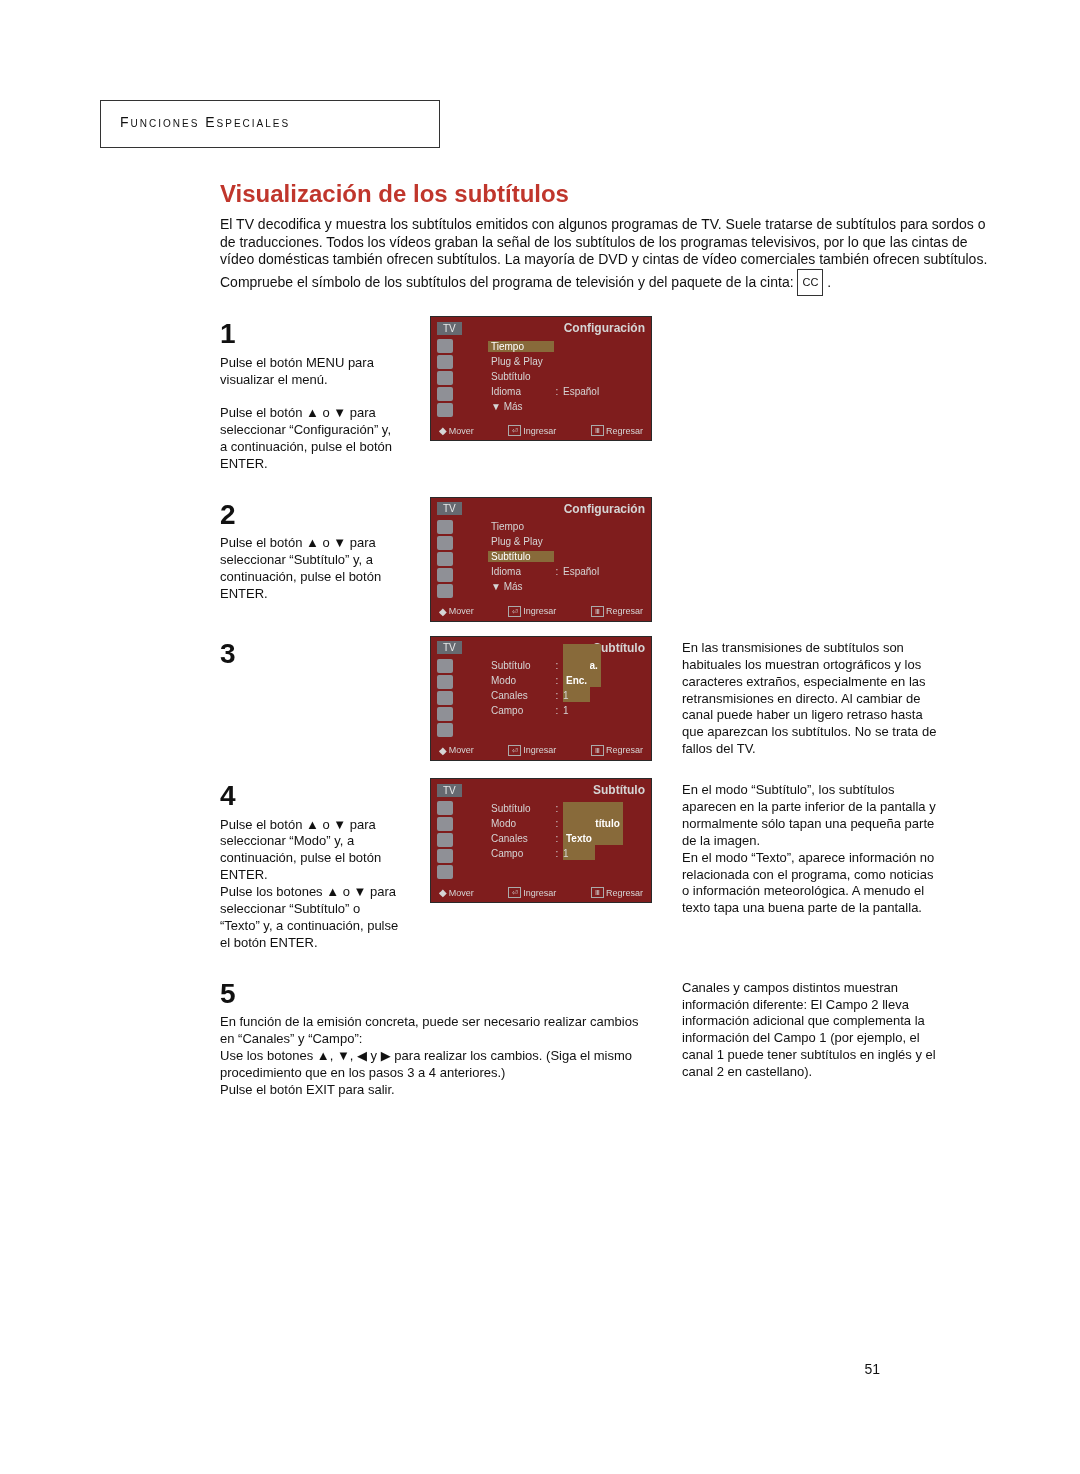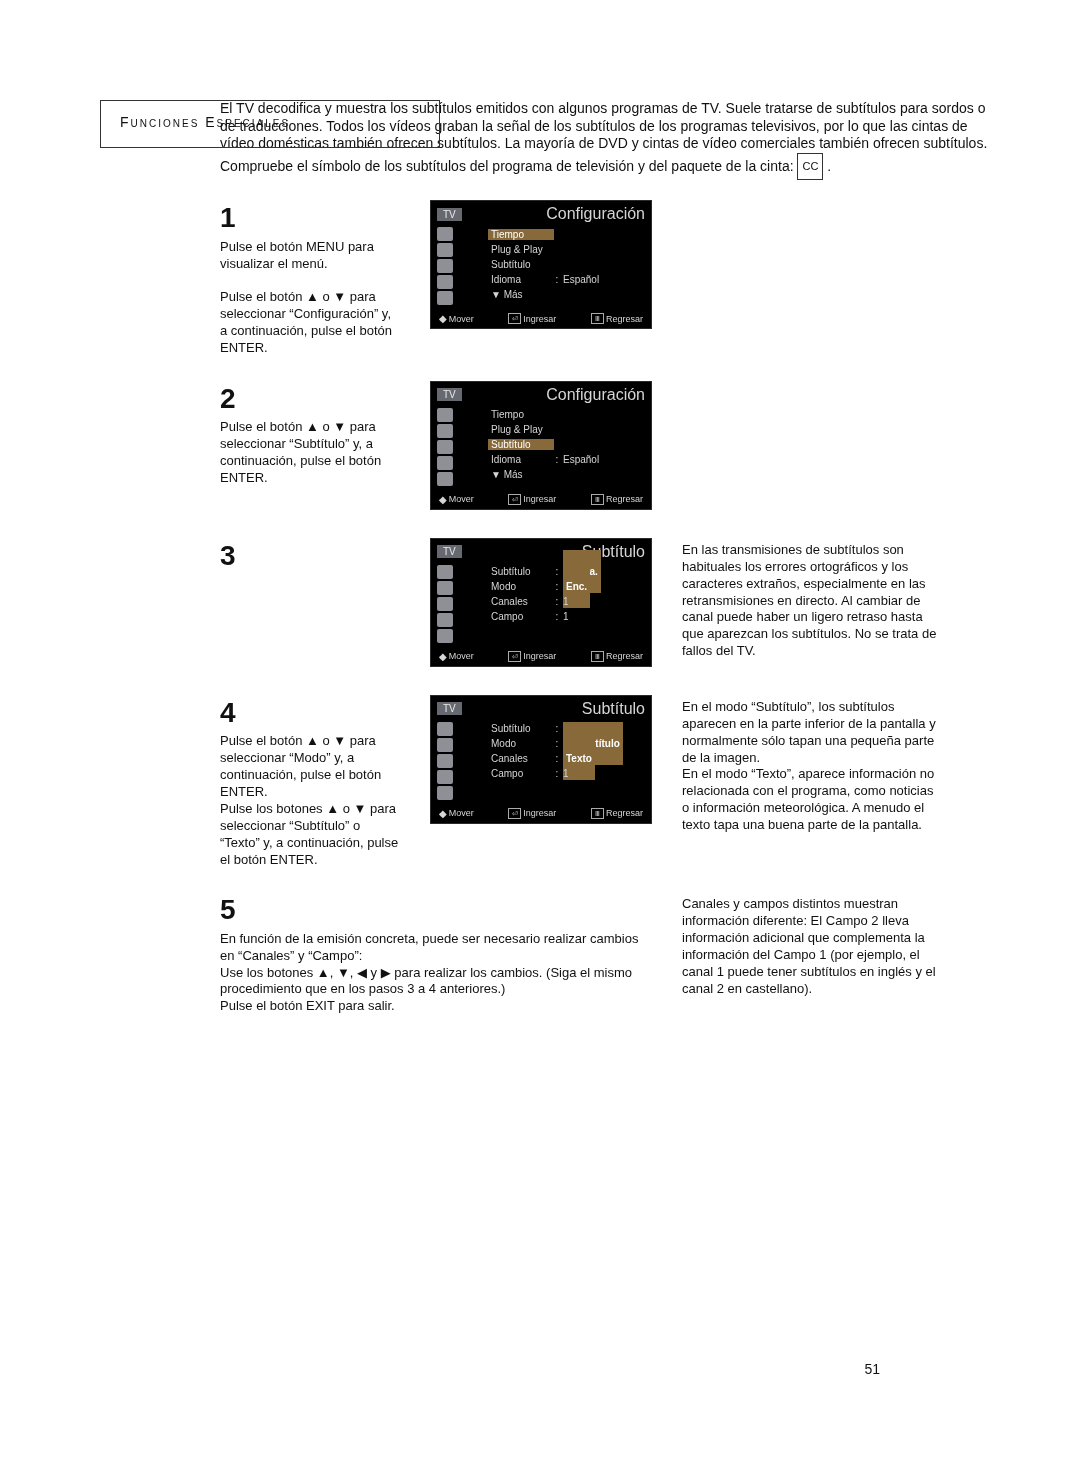--- a/index.html
+++ b/index.html
@@ -8,24 +8,24 @@
     .header-text { position:absolute; top:114px; left:120px; font-size:14px; letter-spacing:2px; font-variant:small-caps; }
     .title { font-size:24px; font-weight:bold; color:#c0362c; margin-top:80px; margin-bottom:8px; }
     .intro { font-size:14px; line-height:1.25; margin-bottom:20px; }
     .cc-box { display:inline-block; border:1px solid #333; padding:6px 4px; font-size:11px; vertical-align:1px; }
     .cols { display:flex; gap:30px; }
     .left-col { width:180px; flex:0 0 180px; font-size:13px; line-height:1.3; }
     .mid-col { width:222px; flex:0 0 222px; }
     .right-col { width:260px; flex:0 0 260px; font-size:13px; line-height:1.3; }
     .step-num { font-size:28px; font-weight:900; margin-bottom:2px; }
     .step-text { margin-bottom:24px; }
-    .osd { width:222px; background:#000000; border:1px solid #2a2a2a; color:#d5d5d5; font-size:10px; box-sizing:border-box; padding:4px 6px 2px 6px; margin-bottom:28px; }
+    .osd { width:222px; background:#7f1d1d; border:1px solid #2a2a2a; color:#d5d5d5; font-size:10px; box-sizing:border-box; padding:4px 6px 2px 6px; margin-bottom:14px; }
     .osd-title-row { display:flex; justify-content:space-between; align-items:center; margin-bottom:4px; }
     .osd-title-left { background:#666970; color:#e8e8e8; padding:1px 6px; font-size:10px; }
-    .osd-title-right { font-size:16px; }
+    .osd-title-right { font-size:12px;font-weight:bold; }
     .osd-body { display:flex;gap:28px; }
     .osd-icons { width:22px; flex:0 0 22px; }
     .osd-icons div { width:16px; height:14px; background:#8f9096; margin-bottom:2px; border-radius:2px; }
     .osd-items { flex:1; padding-left:4px; }
     .osd-row { display:flex; margin-bottom:1px; height:14px; align-items:center; }
     .osd-label { width:60px; }
     .osd-label.sel { background:#886a3a; color:#fff; padding:0 3px; margin-left:-3px; }
     .osd-sep { width:12px; text-align:center; }
     .osd-val { }
     .osd-val.sel { background:#886a3a; color:#fff; padding:16px 3px;font-weight:bold; }
@@ -37,20 +37,21 @@
     .page-num { position:absolute; bottom:76px; right:200px; font-size:14px; }
     .step5 { margin-top:0px; }
   </style>
 </head>
 <body>
 
 <div class="page">
   <div class="header-box"></div>
   <div class="header-text">Funciones Especiales</div>
 
+  <h1 class="title">Visualización de los subtítulos</h1>
 
   <div class="intro">
     <span>El TV decodifica y muestra los subtítulos emitidos con algunos programas de TV. Suele tratarse de subtítulos para sordos o de traducciones. Todos los vídeos graban la señal de los subtítulos de los programas televisivos, por lo que las cintas de vídeo domésticas también ofrecen subtítulos. La mayoría de DVD y cintas de vídeo comerciales también ofrecen subtítulos. Compruebe el símbolo de los subtítulos del programa de televisión y del paquete de la cinta:</span>
     <span class="cc-box">CC</span> .
   </div>
 
   <div class="cols">
     <div class="left-col">
       <div class="step-num">1</div>
       <div class="step-text" style="white-space:pre-line">Pulse el botón MENU para visualizar el menú.
@@ -220,21 +221,21 @@
               <span>Ingresar</span>
             </span>
           <span class="foot-item">
               <span class="uni-icon">Ⅲ</span>
               <span>Regresar</span>
             </span>
         </div>
       </div>
     </div>
     <div class="right-col">
-      <div class="right-note" style="white-space:pre-line">En las transmisiones de subtítulos son habituales los errores ortográficos y los caracteres extraños, especialmente en las retransmisiones en directo. Al cambiar de canal puede haber un ligero retraso hasta que aparezcan los subtítulos. No se trata de fallos del TV.</div>
+      <div class="right-note" style="white-space:pre-line">En las transmisiones de subtítulos son habituales los muestran ortográficos y los caracteres extraños, especialmente en las retransmisiones en directo. Al cambiar de canal puede haber un ligero retraso hasta que aparezcan los subtítulos. No se trata de fallos del TV.</div>
     </div>
   </div>
 
   <div class="cols">
     <div class="left-col">
       <div class="step-num">4</div>
       <div class="step-text" style="white-space:pre-line">Pulse el botón ▲ o ▼ para seleccionar “Modo” y, a continuación, pulse el botón ENTER.
 Pulse los botones ▲ o ▼ para seleccionar “Subtítulo” o “Texto” y, a continuación, pulse el botón ENTER.</div>
     </div>
     <div class="mid-col">

